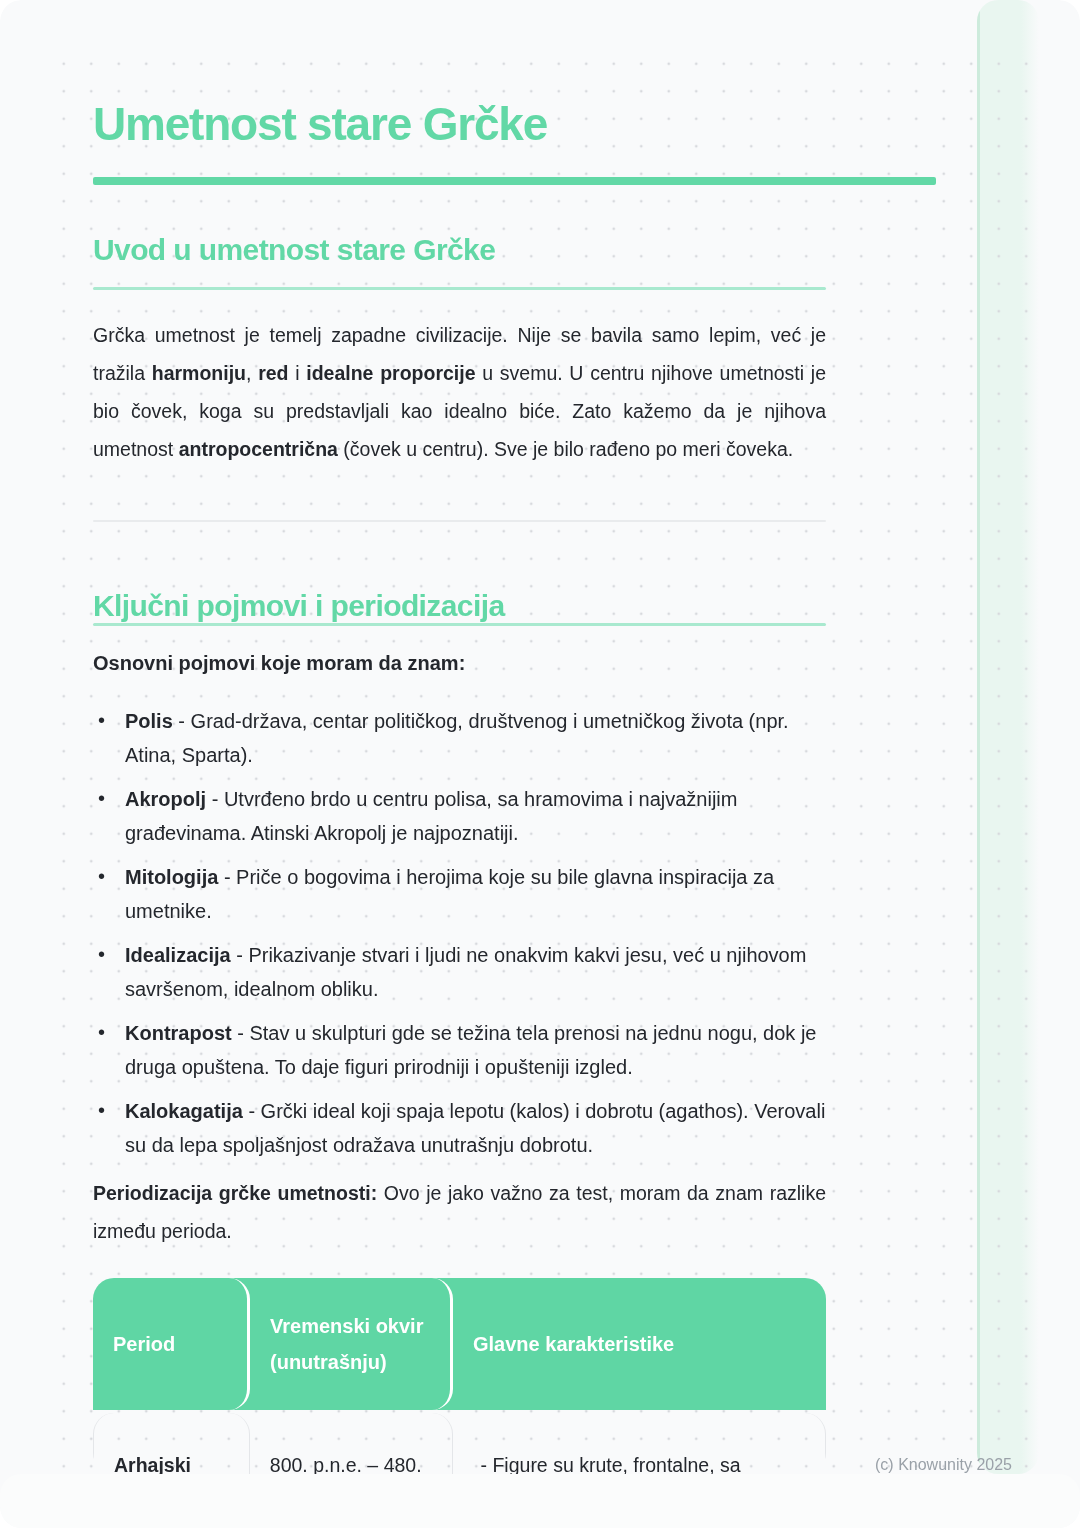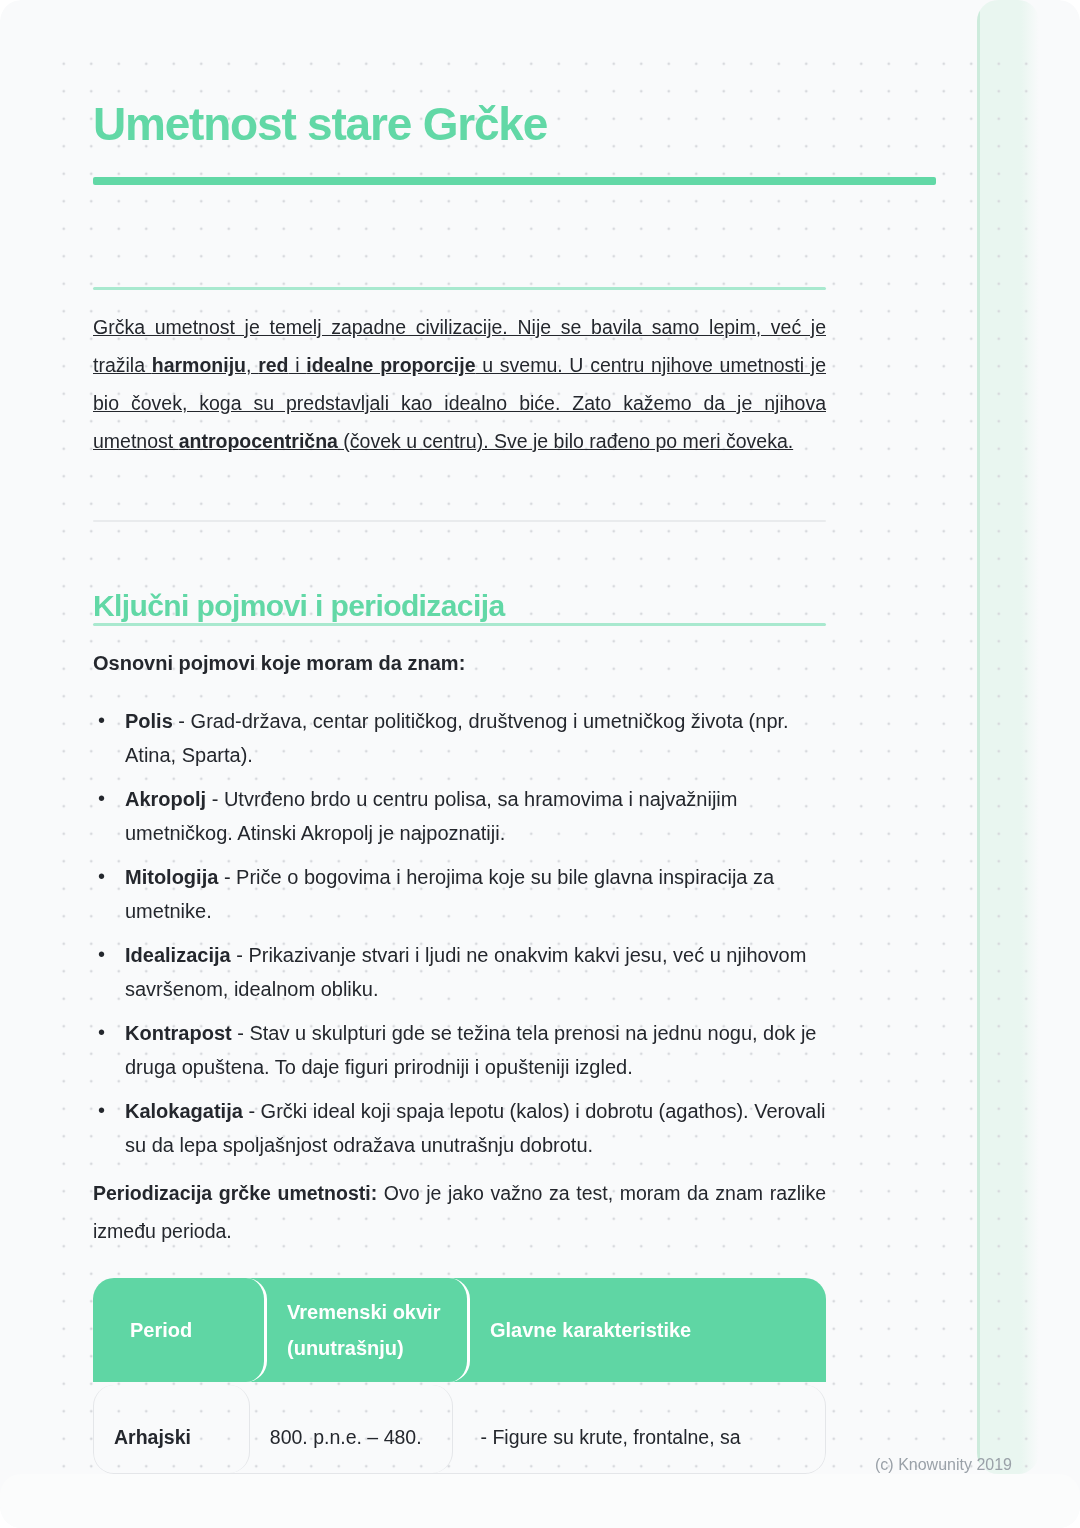--- a/index.html
+++ b/index.html
@@ -33,34 +33,34 @@
 
   .h2{font-size:30px;font-weight:800;letter-spacing:-0.6px;color:var(--mint);}
   .h2-intro{top:233px;}
   .rule-light{width:733px;height:3px;background:var(--mint-underline);}
   .rule-intro{top:287px;}
   .h2-key{top:567px;margin-top:22px;}
   .rule-key{top:623px;}
 
   .para{width:733px;font-size:19.5px;line-height:38px;text-align:justify;color:var(--ink);}
   .para b{font-weight:bold;}
-  .p-intro{top:308px;text-decoration:underline;}
+  .p-intro{top:316px;}
   .divider{top:520px;width:733px;height:2px;background:var(--divider);}
 
   .lead{top:652px;font-size:20px;font-weight:bold;color:var(--ink);}
 
   .terms{top:704px;width:740px;list-style:none;}
   .terms li{position:relative;padding-left:32px;font-size:20px;line-height:34px;margin-bottom:10px;color:var(--ink);}
   .terms li::before{content:"\2022";position:absolute;left:5px;top:-1px;font-size:20px;color:var(--ink);}
   .terms b{font-weight:bold;}
 
   .p-period{top:1174px;}
 
   .gtable{top:1278px;width:733px;height:196px;overflow:hidden;z-index:4;}
-  .thead{display:flex;height:104px;background:var(--mint-header);border-radius:4px 4px 0 0;padding-left:17px;}
+  .thead{display:flex;height:132px;background:var(--mint-header);border-radius:4px 4px 0 0;}
   .th{display:flex;align-items:center;color:#ffffff;font-size:20px;font-weight:bold;line-height:36px;padding:0 14px 0 20px;}
   .th-1{width:157px;border-right:3px solid #ffffff;}
   .th-2{width:203px;border-right:3px solid #ffffff;}
   .th-3{width:370px;flex:1;}
   .trow{display:flex;margin-top:3px;height:89px;border-left:1px solid var(--cellborder);border-right:1px solid var(--cellborder);border-bottom:1px solid var(--cellborder);}
   .td{padding:24px 12px 0 20px;font-size:19.5px;line-height:56px;color:var(--ink);}
   .td-1{width:156px;font-weight:bold;border-right:1px solid var(--cellborder);}
   .td-2{width:203px;border-right:1px solid var(--cellborder);}
   .td-3{width:373px;padding-left:28px;}
   .td-3 .charline{display:block;}
@@ -70,34 +70,35 @@
 </head>
 <body>
 
 <div class="page">
   <div class="stripe"></div>
   <div class="dotfield"></div>
 
   <h1 class="abs h1">Umetnost stare Grčke</h1>
   <div class="abs title-rule"></div>
 
+  <h2 class="abs h2 h2-intro">Uvod u umetnost stare Grčke</h2>
   <div class="abs rule-light rule-intro"></div>
 
   <p class="abs para p-intro"><span>Grčka umetnost je temelj zapadne civilizacije. Nije se bavila samo lepim, već je tražila </span><b>harmoniju</b><span>, </span><b>red</b><span> i </span><b>idealne proporcije</b><span> u svemu. U centru njihove umetnosti je bio čovek, koga su predstavljali kao idealno biće. Zato kažemo da je njihova umetnost </span><b>antropocentrična</b><span> (čovek u centru). Sve je bilo rađeno po meri čoveka.</span></p>
 
   <div class="abs divider"></div>
 
   <h2 class="abs h2 h2-key">Ključni pojmovi i periodizacija</h2>
   <div class="abs rule-light rule-key"></div>
 
   <p class="abs lead">Osnovni pojmovi koje moram da znam:</p>
 
   <ul class="abs terms">
     <li><b>Polis</b><span> - Grad-država, centar političkog, društvenog i umetničkog života (npr. Atina, Sparta).</span></li>
-    <li><b>Akropolj</b><span> - Utvrđeno brdo u centru polisa, sa hramovima i najvažnijim umetničkog. Atinski Akropolj je najpoznatiji.</span></li>
+    <li><b>Akropolj</b><span> - Utvrđeno brdo u centru polisa, sa hramovima i najvažnijim građevinama. Atinski Akropolj je najpoznatiji.</span></li>
     <li><b>Mitologija</b><span> - Priče o bogovima i herojima koje su bile glavna inspiracija za umetnike.</span></li>
     <li><b>Idealizacija</b><span> - Prikazivanje stvari i ljudi ne onakvim kakvi jesu, već u njihovom savršenom, idealnom obliku.</span></li>
     <li><b>Kontrapost</b><span> - Stav u skulpturi gde se težina tela prenosi na jednu nogu, dok je druga opuštena. To daje figuri prirodniji i opušteniji izgled.</span></li>
     <li><b>Kalokagatija</b><span> - Grčki ideal koji spaja lepotu (kalos) i dobrotu (agathos). Verovali su da lepa spoljašnjost odražava unutrašnju dobrotu.</span></li>
   </ul>
 
   <p class="abs para p-period"><b>Periodizacija grčke umetnosti:</b><span> Ovo je jako važno za test, moram da znam razlike između perioda.</span></p>
 
   <div class="abs gtable">
     <div class="thead">
@@ -108,14 +109,14 @@
     <div class="trow">
       <div class="td td-1">Arhajski period</div>
       <div class="td td-2">800. p.n.e. – 480. p.n.e.</div>
       <div class="td td-3">
         <span class="charline">- Figure su krute, frontalne, sa</span>
       </div>
     </div>
   </div>
 
   <div class="bottom-strip"></div>
-  <div class="watermark">(c) Knowunity 2019</div>
+  <div class="watermark">(c) Knowunity 2025</div>
 </div>
 
 </body></html>

